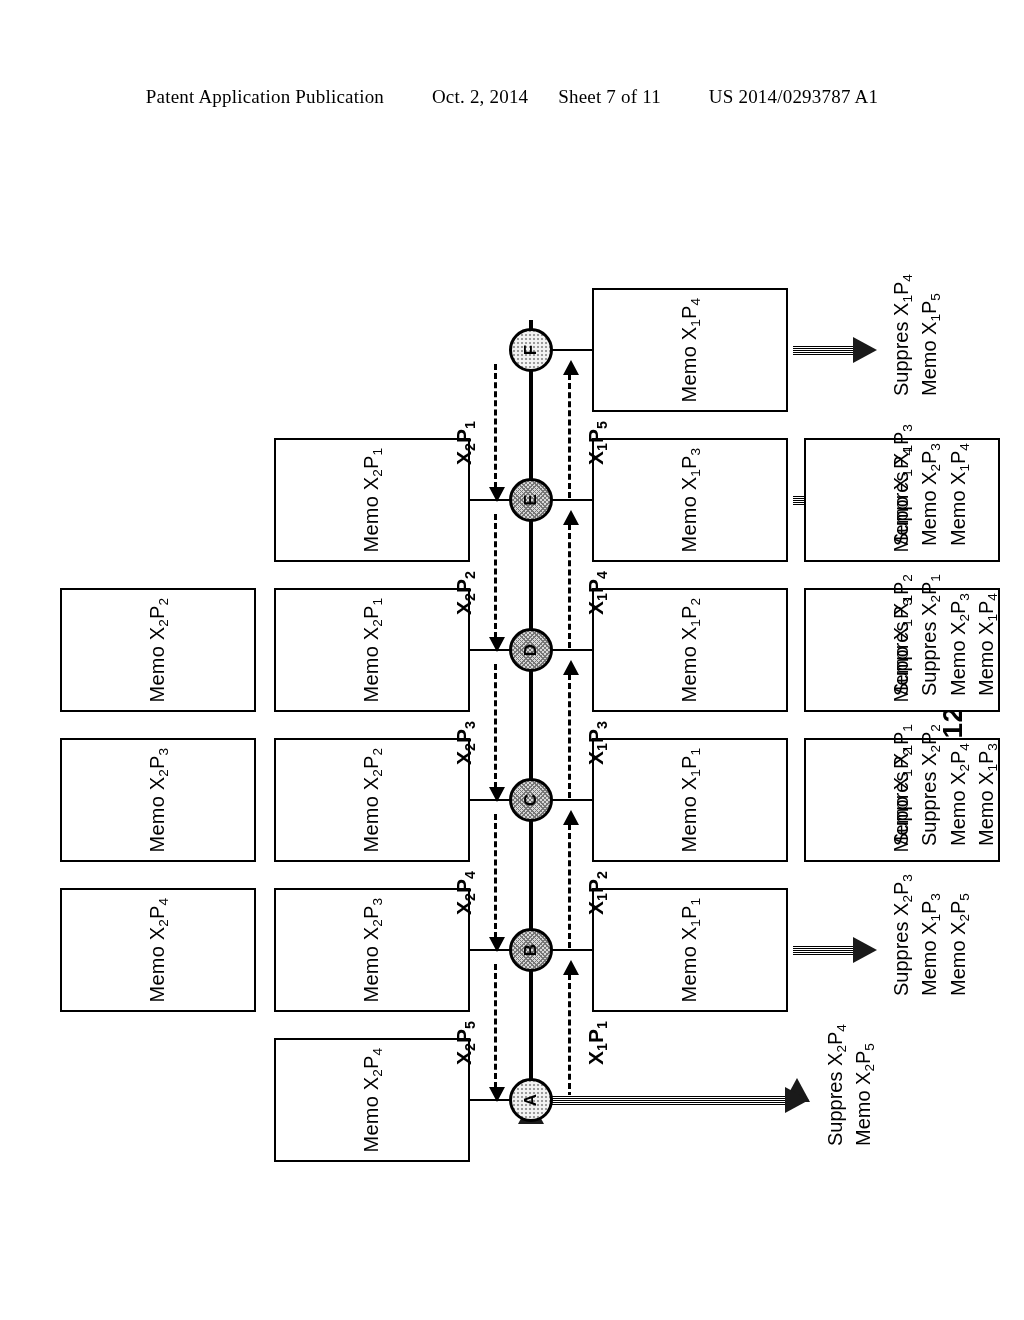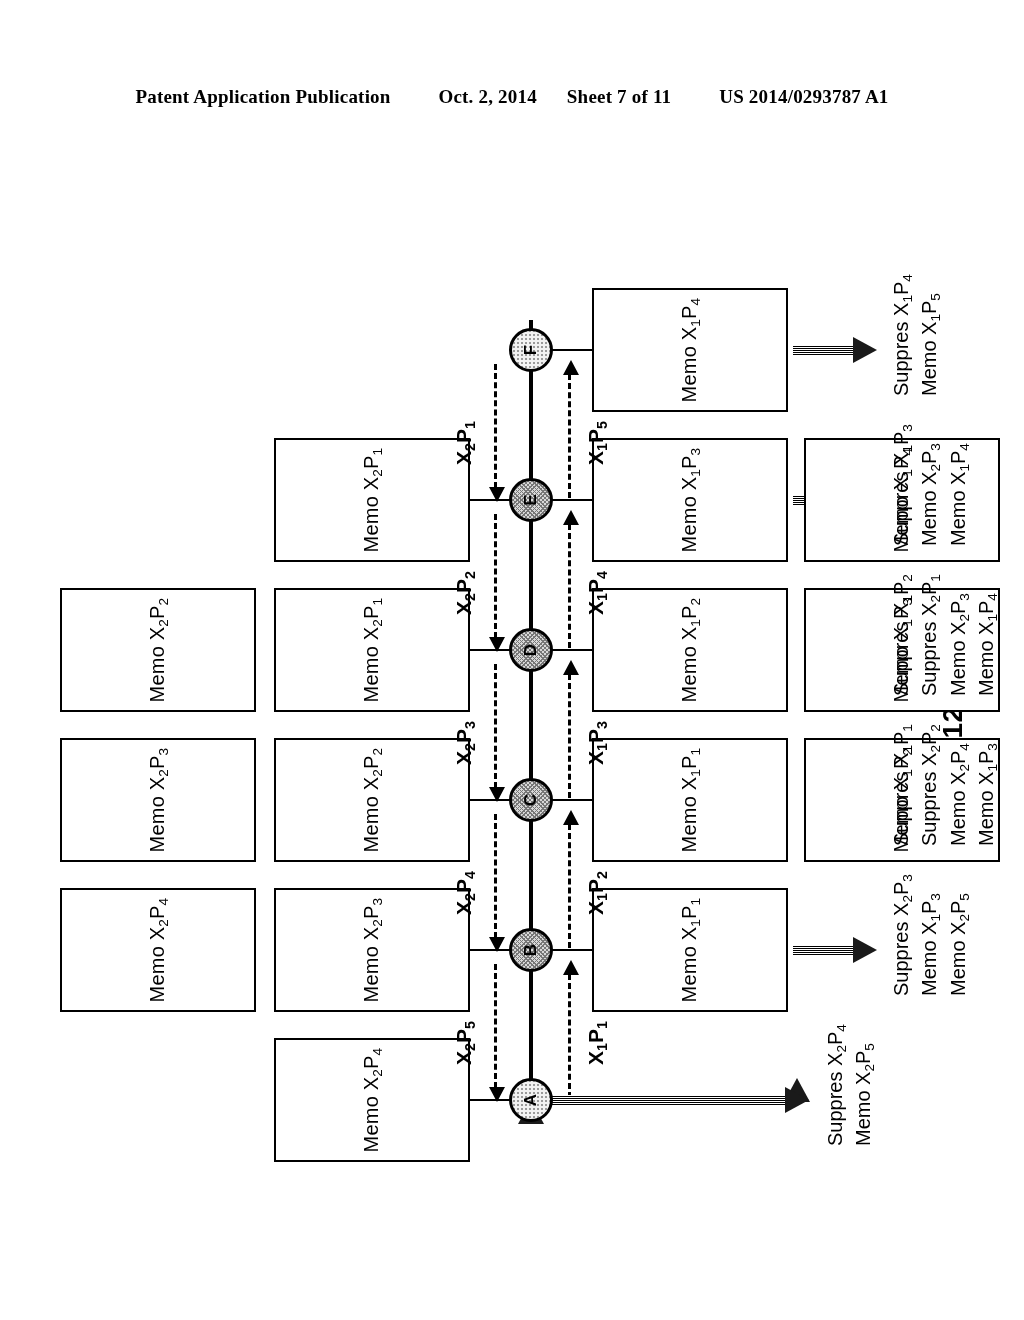--- a/index.html
+++ b/index.html
@@ -11,21 +11,21 @@
     position:relative;
     overflow:hidden;
   }
 
   
   #pubheader{
     position:absolute;
     top:86px;left:0;width:1024px;
     text-align:center;
     font-family:"Liberation Serif", serif;
-    font-weight:bold;
+    font-weight:normal;
     font-size:19px;
     letter-spacing:.2px;
     white-space:nowrap;
   }
   #pubheader span{display:inline-block;vertical-align:baseline;}
   .hsp1{width:38px;}
   .hsp2{width:20px;}
   .hsp3{width:38px;}
 
   

